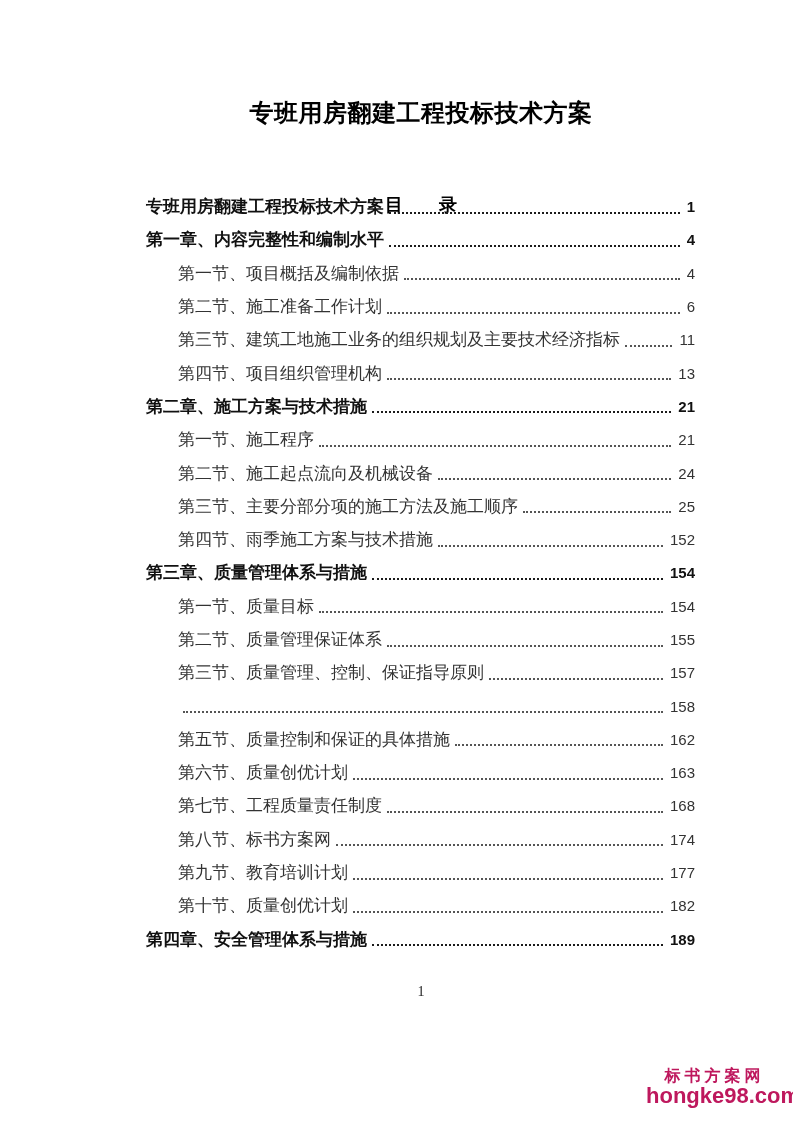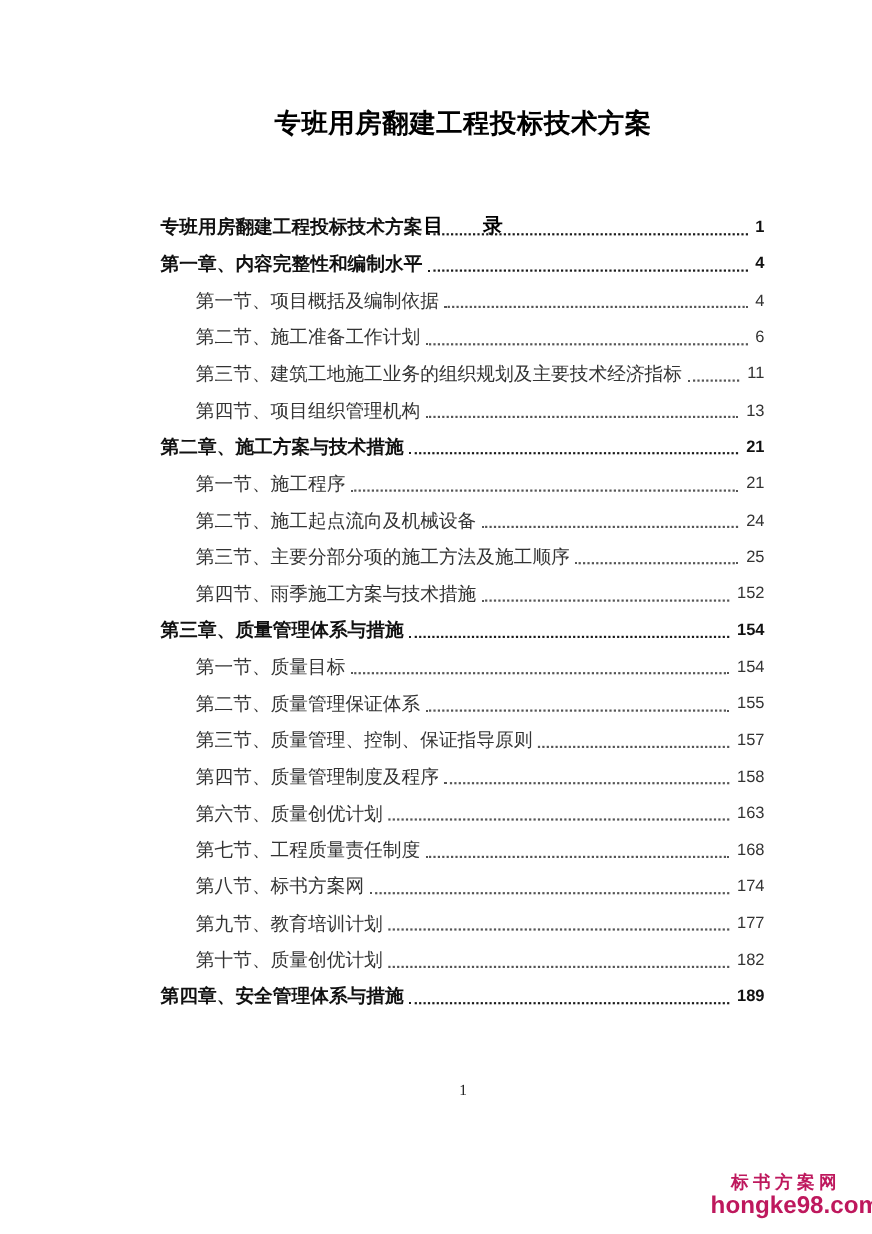--- a/index.html
+++ b/index.html
@@ -203,23 +203,27 @@
     <span class="toc-label">第二节、质量管理保证体系</span>
     <span class="toc-leader"></span>
     <span class="toc-page">155</span>
   </div>
       <div class="toc-row l1">
     <span class="toc-label">第三节、质量管理、控制、保证指导原则</span>
     <span class="toc-leader"></span>
     <span class="toc-page">157</span>
   </div>
       <div class="toc-row l1">
-    <span class="toc-label">第四节、质量管理制度及程序</span>
     <span class="toc-leader"></span>
     <span class="toc-page">158</span>
+  </div>
+      <div class="toc-row l1">
+    <span class="toc-label">第五节、质量控制和保证的具体措施</span>
+    <span class="toc-leader"></span>
+    <span class="toc-page">162</span>
   </div>
       <div class="toc-row l1">
     <span class="toc-label">第六节、质量创优计划</span>
     <span class="toc-leader"></span>
     <span class="toc-page">163</span>
   </div>
       <div class="toc-row l1">
     <span class="toc-label">第七节、工程质量责任制度</span>
     <span class="toc-leader"></span>
     <span class="toc-page">168</span>

